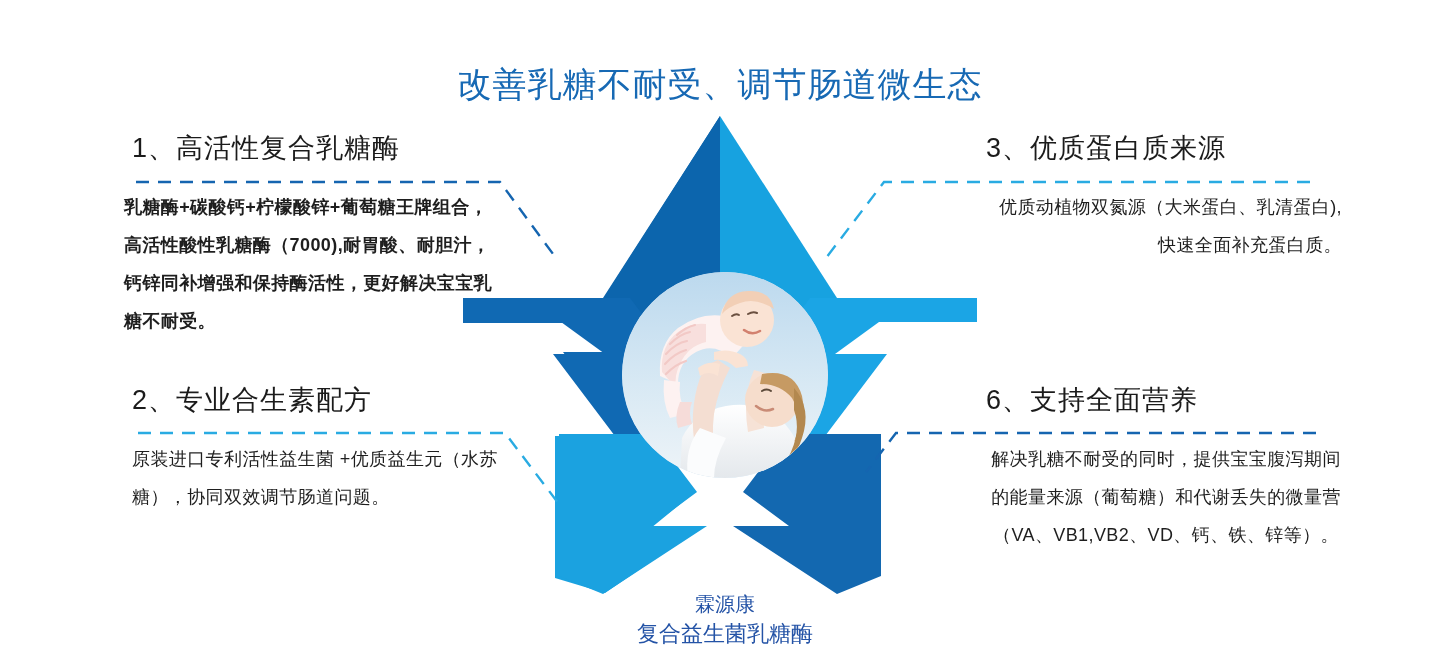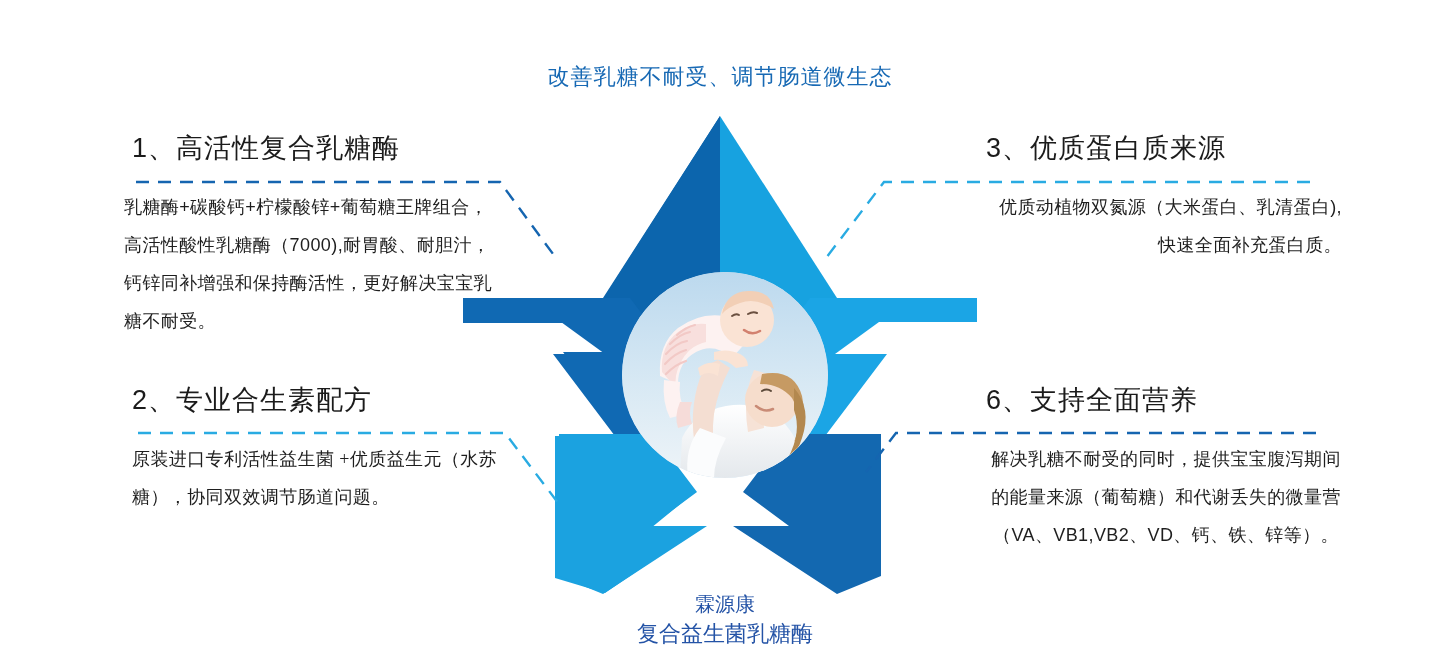--- a/index.html
+++ b/index.html
@@ -19,21 +19,21 @@
     overflow: hidden;
   }
 
   
   .main-title {
     position: absolute;
     left: 0;
     top: 62px;
     width: 1440px;
     text-align: center;
-    font-size: 22px;
+    font-size: 34px;
     letter-spacing: 1px;
     color: #1769b4;
     font-weight: 400;
     white-space: nowrap;
   }
 
   
   .star-wrap {
     position: absolute;
     left: 455px;
@@ -84,25 +84,25 @@
   }
   .feature .f-body {
     font-size: 18px;
     color: #1e1e1e;
     line-height: 2.12;
     letter-spacing: 0.4px;
   }
 
   #feat1 { left: 118px;  top: 130px; width: 400px; }
   #feat1 .f-head { padding-left: 8px; }
-  #feat1 .f-body { margin-top: 22px; width: 372px; }
+  #feat1 .f-body { margin-top: 22px; width: 372px; font-weight: bold; }
 
   #feat2 { left: 118px;  top: 382px; width: 400px; }
   #feat2 .f-head { padding-left: 8px; }
-  #feat2 .f-body { margin-top: 22px; width: 372px; padding-left: 8px; font-family: Liberation Serif, serif; }
+  #feat2 .f-body { margin-top: 22px; width: 372px; padding-left: 8px; }
 
   #feat3 { left: 980px;  top: 130px; width: 400px; }
   #feat3 .f-body { margin-top: 22px; width: 356px; text-align: right; }
 
   #feat4 { left: 980px;  top: 382px; width: 400px; }
   #feat4 .f-body { margin-top: 22px; width: 360px; text-align: center; }
 
   
   .connectors {
     position: absolute;

